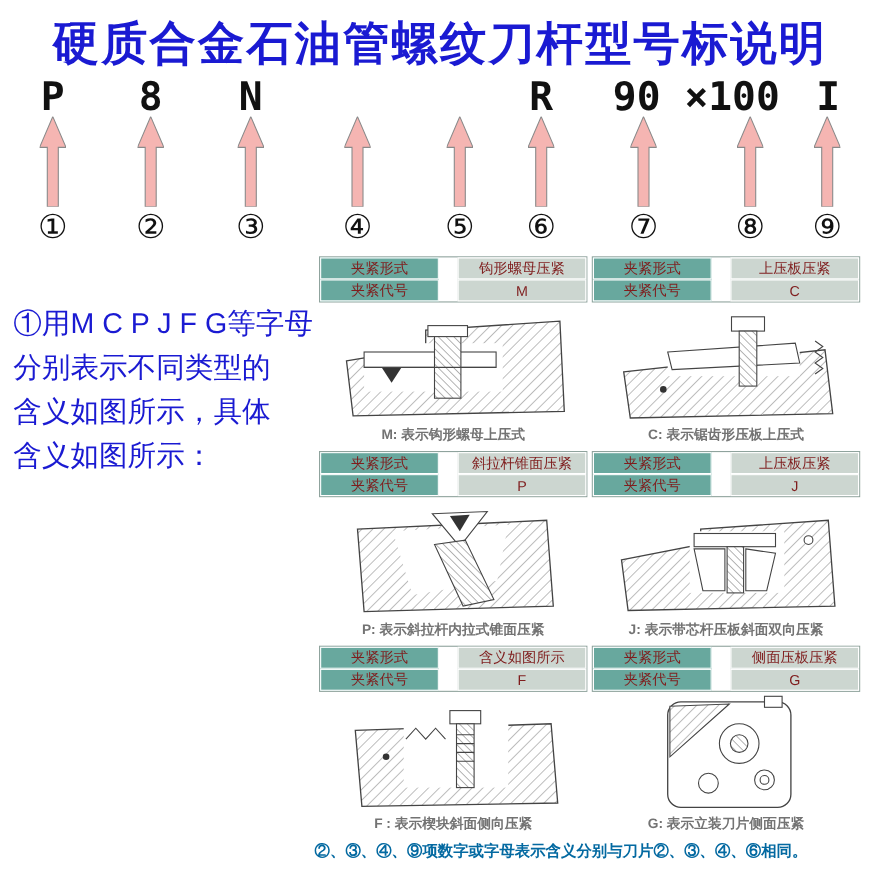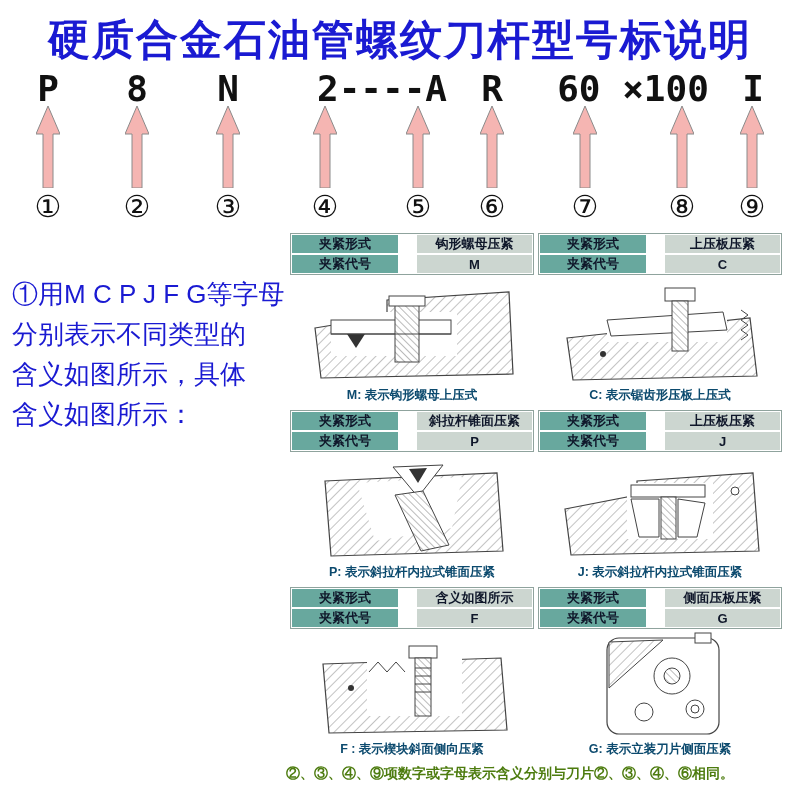--- a/index.html
+++ b/index.html
@@ -20,29 +20,29 @@
 
   .intro { position:absolute; left:12px; top:274px; width:285px;
            font-size:26px; color:#1a1ad2; line-height:40px; white-space:nowrap; }
 
   .panels { position:absolute; left:290px; top:233px; width:492px;
             display:grid; grid-template-columns:244px 244px; grid-auto-rows:177px; column-gap:4px; }
   .panel  { display:flex; flex-direction:column; }
 
   .tbl  { display:grid; grid-template-columns:108px 1fr; border:1px solid #8fa39d; }
   .cell { height:20px; display:flex; align-items:center; justify-content:center;
-          font-size:13px; font-weight:bold; color:#0f172a; border:1px solid #fff; white-space:nowrap; }
+          font-size:13px; font-weight:normal; color:#7f1d1d; border:1px solid #fff; white-space:nowrap; }
   .cell.lbl { background:#68a89e; }
   .cell.val { background:#ccd6d0;margin-left:17px; }
 
   .draw { height:112px; display:flex; align-items:center; justify-content:center; }
-  .caption { text-align:center; font-size:12.5px; font-weight:bold; color:#0c4a6e; white-space:nowrap; }
+  .caption { text-align:center; font-size:12.5px; font-weight:bold; color:#737373; white-space:nowrap; }
 
   .footnote { position:absolute; left:286px; top:765px; width:500px;
-              font-size:14px; font-weight:bold; color:#4d7c0f; white-space:nowrap; }
+              font-size:14px; font-weight:bold; color:#0369a1; white-space:nowrap; }
 </style>
 </head>
 <body>
 
 <svg width="0" height="0" style="position:absolute" aria-hidden="true">
   <defs>
     <pattern id="h1" patternUnits="userSpaceOnUse" width="7" height="7" patternTransform="rotate(45)">
       <rect width="7" height="7" fill="#fff"></rect>
       <line x1="0" y1="0" x2="0" y2="7" stroke="#888" stroke-width="1"></line>
     </pattern>
@@ -53,23 +53,22 @@
   </defs>
 </svg>
 
 <div class="page">
 
   <div class="title">硬质合金石油管螺纹刀杆型号标说明</div>
 
   <div class="code" style="left:48px">P</div>
   <div class="code" style="left:137px">8</div>
   <div class="code" style="left:228px">N</div>
-  <div class="code" style="left:382px">2----A</div>
   <div class="code" style="left:492px">R</div>
-  <div class="code" style="left:633px">60 ×100</div>
+  <div class="code" style="left:633px">90 ×100</div>
   <div class="code" style="left:753px">I</div>
 
   <div class="arrow" style="left:48px"><svg width="24" height="82">
         <polygon points="12,0 24,28 17,28 17,82 7,82 7,28 0,28" fill="#f5b5b2" stroke="#8a8a8a" stroke-width="1"></polygon>
       </svg></div>
   <div class="arrow" style="left:137px"><svg width="24" height="82">
         <polygon points="12,0 24,28 17,28 17,82 7,82 7,28 0,28" fill="#f5b5b2" stroke="#8a8a8a" stroke-width="1"></polygon>
       </svg></div>
   <div class="arrow" style="left:228px"><svg width="24" height="82">
         <polygon points="12,0 24,28 17,28 17,82 7,82 7,28 0,28" fill="#f5b5b2" stroke="#8a8a8a" stroke-width="1"></polygon>
@@ -184,21 +183,21 @@
         <svg viewBox="0 0 230 110" width="230" height="110">
           <path d="M20,56 L92,42 L92,28 L208,20 L214,98 L26,102 Z" fill="url(#h1)" stroke="#444" stroke-width="1.2"></path>
           <rect x="82" y="30" width="86" height="56" fill="#fff"></rect>
           <rect x="86" y="32" width="74" height="12" fill="#fff" stroke="#444"></rect>
           <rect x="116" y="44" width="15" height="42" fill="url(#h2)" stroke="#444"></rect>
           <polygon points="86,46 114,46 114,84 94,84" fill="#fff" stroke="#444"></polygon>
           <polygon points="133,46 160,50 152,84 133,84" fill="#fff" stroke="#444"></polygon>
           <circle cx="190" cy="38" r="4" fill="#fff" stroke="#444"></circle>
         </svg>
       </div>
-      <div class="caption">J: 表示斜拉杆内拉式锥面压紧</div>
+      <div class="caption">J: 表示带芯杆压板斜面双向压紧</div>
     </div>
 
     <div class="panel">
       <div class="tbl">
         <div class="cell lbl">夹紧形式</div>
         <div class="cell val">含义如图所示</div>
         <div class="cell lbl">夹紧代号</div>
         <div class="cell val">F</div>
       </div>
       <div class="draw">

